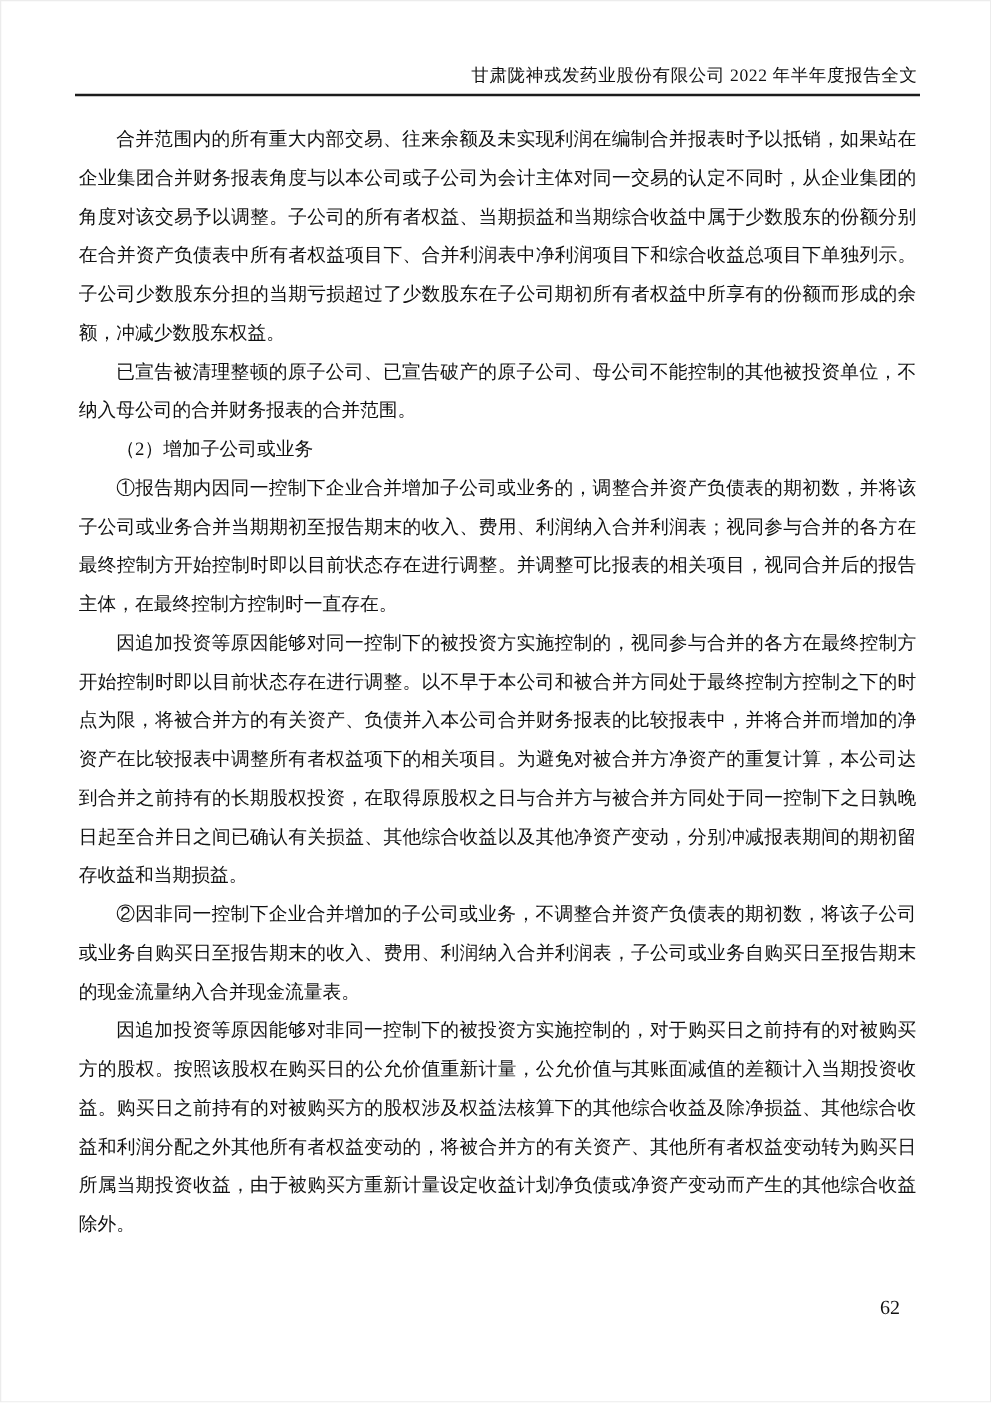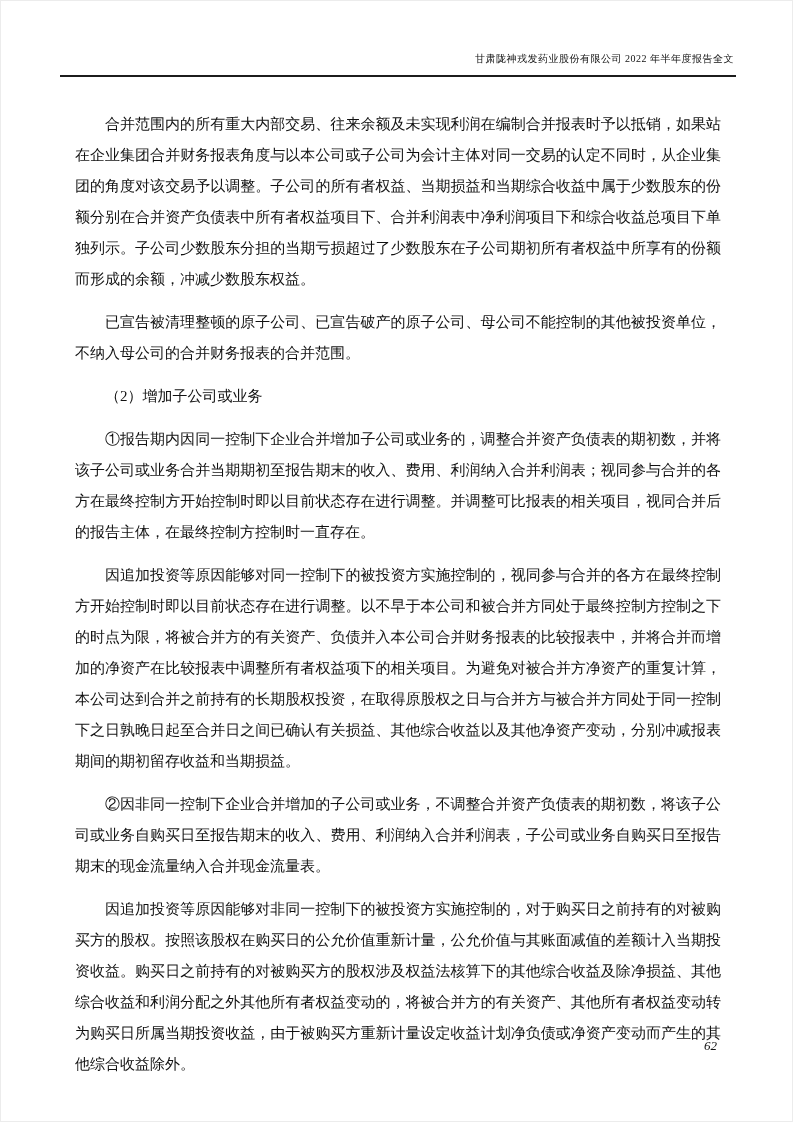--- a/index.html
+++ b/index.html
@@ -15,21 +15,21 @@
     background: var(--page-bg, #ffffff);
     box-sizing: border-box;
     border: 1px solid #ececec;
     font-family: "Liberation Serif", "DejaVu Serif", serif;
     overflow: hidden;
   }
   .header-title {
     position: absolute;
     top: 51px;
     right: 58px;
-    font-size: 10px;
+    font-size: 14px;
     color: var(--text-color, #1a1a1a);
     letter-spacing: 0.5px;
     white-space: nowrap;
   }
   .header-rule {
     position: absolute;
     top: 74px;
     left: 59px;
     right: 56px;
     height: 2px;
@@ -39,31 +39,30 @@
     position: absolute;
     top: 96px;
     left: 62px;
     width: 670px;
     font-size: 15px;
     line-height: 31px;
     color: var(--text-color, #0d0d0d);
     text-align: justify;
   }
   .content p {
-    margin: 12px;
+    margin: 0;
     padding: 0;
     text-indent: 2em;
   }
   .footer-page-number {
     position: absolute;
     top: 1037px;
     left: 703px;
-    font-size: 13px;
+    font-size: 16px;
     color: var(--text-color, #1a1a1a);
-    font-style: italic;
   }
 </style>
 </head>
 <body>
 
 <div class="page">
 
   <div class="header">
     <div class="header-title">甘肃陇神戎发药业股份有限公司 2022 年半年度报告全文</div>
     <div class="header-rule"></div>

